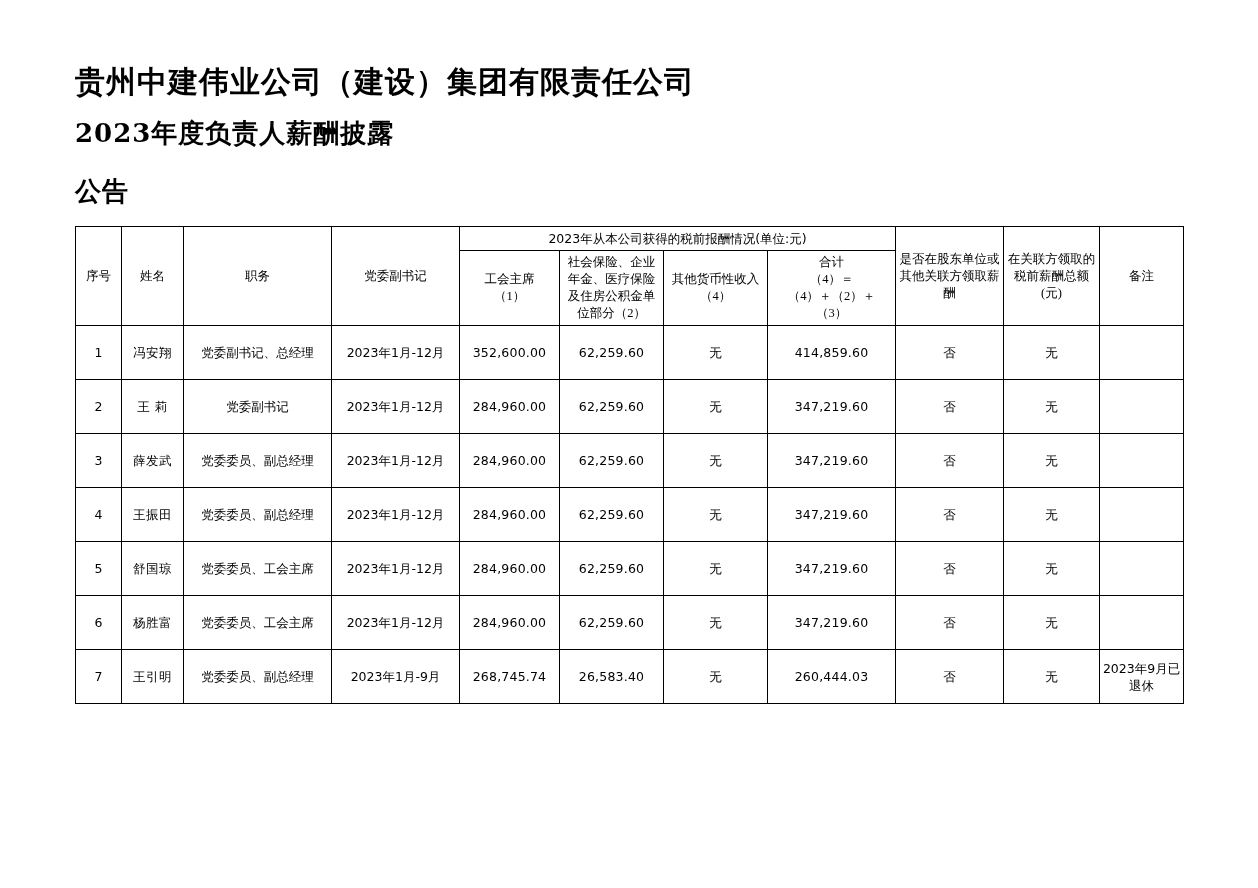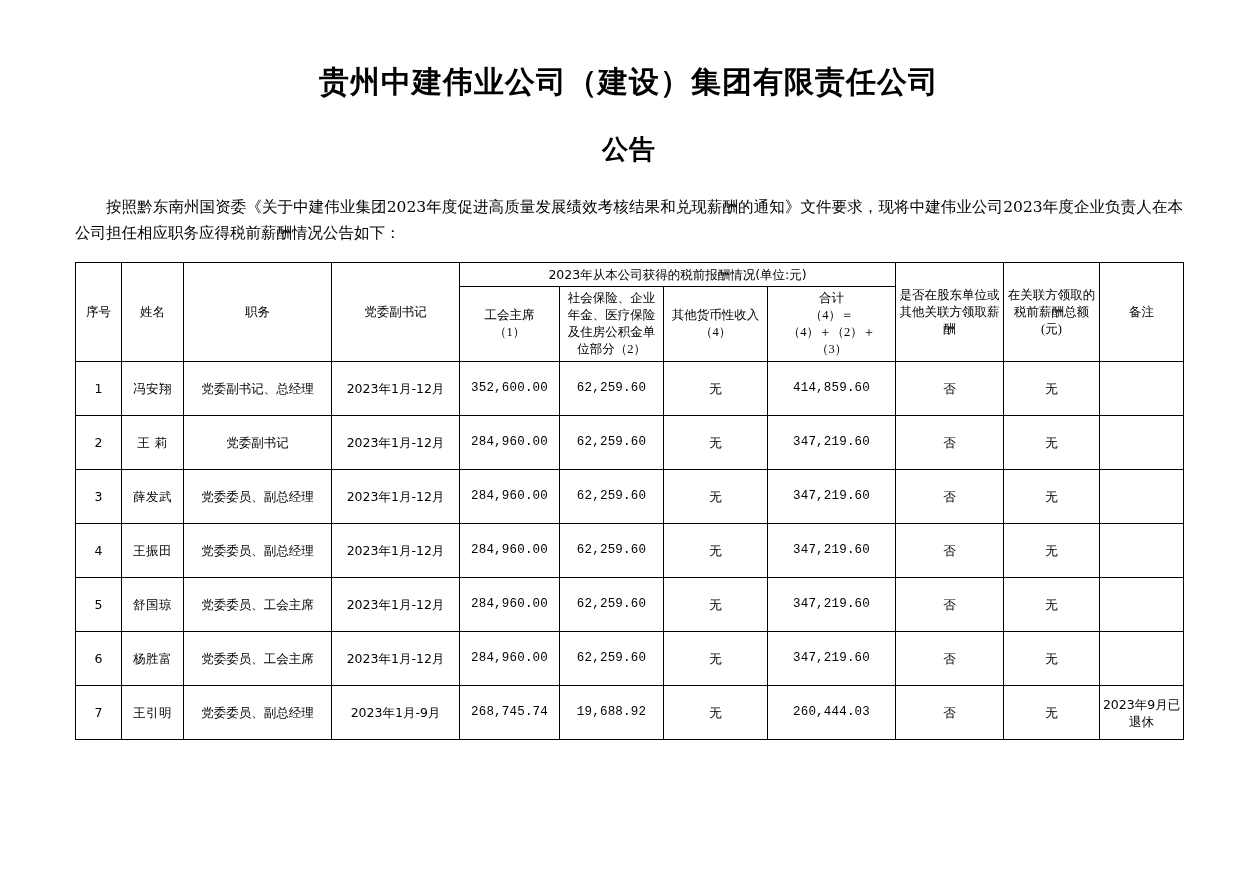--- a/index.html
+++ b/index.html
@@ -16,21 +16,20 @@
     overflow: hidden;
   }
   .page {
     width: 1258px;
     height: 888px;
     box-sizing: border-box;
     padding: 0 75px;
     position: relative;
   }
   .title-block {
-    text-align: center;
     padding-top: 62px;
   }
   .title-line-1 {
     font-size: 30px;
     font-weight: bold;
     letter-spacing: 1px;
     line-height: 40px;
     font-family: "DejaVu Serif", "Liberation Serif", serif;
   }
   .title-line-2 {
@@ -39,21 +38,21 @@
     letter-spacing: 1px;
     line-height: 38px;
     margin-top: 12px;
     font-family: "DejaVu Serif", "Liberation Serif", serif;
   }
   .title-line-3 {
     font-size: 26px;
     font-weight: bold;
     letter-spacing: 1px;
     line-height: 38px;
-    margin-top: 28px;
+    margin-top: 20px;
     font-family: "DejaVu Serif", "Liberation Serif", serif;
   }
   .intro {
     margin-top: 26px;
     font-size: 15.5px;
     line-height: 26px;
     text-align: justify;
     text-indent: 2em;
     font-family: "DejaVu Serif", "Liberation Serif", serif;
   }
@@ -80,21 +79,20 @@
     font-size: 12.5px;
     font-family: Liberation Serif, serif;
   }
   .row-cell {
     height: 47px;
     font-size: 13px;
   }
   .num-cell {
     font-size: 13px;
     letter-spacing: 0.2px;
-    font-family: Liberation Mono, monospace;
   }
   .name-cell {
     letter-spacing: 0.5px;
   }
   .small-note {
     font-size: 12.5px;
     line-height: 16px;
   }
   .col-seq { width: 46px; }
   .col-name { width: 62px; }
@@ -108,24 +106,24 @@
   .col-rel { width: 96px; }
   .col-remark { width: 84px; }
 </style>
 </head>
 <body>
 
 <div class="page">
 
   <div class="title-block">
     <div class="title-line-1">贵州中建伟业公司（建设）集团有限责任公司</div>
+    <div class="title-line-2">2023年度负责人薪酬披露</div>
     <div class="title-line-3">公告</div>
   </div>
 
-  <div class="intro">按照黔东南州国资委《关于中建伟业集团2023年度促进高质量发展绩效考核结果和兑现薪酬的通知》文件要求，现将中建伟业公司2023年度企业负责人在本公司担任相应职务应得税前薪酬情况公告如下：</div>
 
   <table class="pay-table">
     <colgroup>
       <col class="col-seq">
         <col class="col-name">
         <col class="col-post">
         <col class="col-period">
       <col class="col-pay">
         <col class="col-ins">
         <col class="col-other">
@@ -238,21 +236,21 @@
         <td class="row-cell">否</td>
         <td class="row-cell">无</td>
         <td class="row-cell small-note"></td>
       </tr>
       <tr class="data-row">
         <td class="row-cell">7</td>
         <td class="row-cell name-cell">王引明</td>
         <td class="row-cell">党委委员、副总经理</td>
         <td class="row-cell">2023年1月-9月</td>
         <td class="row-cell num-cell">268,745.74</td>
-        <td class="row-cell num-cell">19,688.92</td>
+        <td class="row-cell num-cell">26,583.40</td>
         <td class="row-cell">无</td>
         <td class="row-cell num-cell">260,444.03</td>
         <td class="row-cell">否</td>
         <td class="row-cell">无</td>
         <td class="row-cell small-note">2023年9月已退休</td>
       </tr>
     </tbody>
   </table>
 
 </div>

